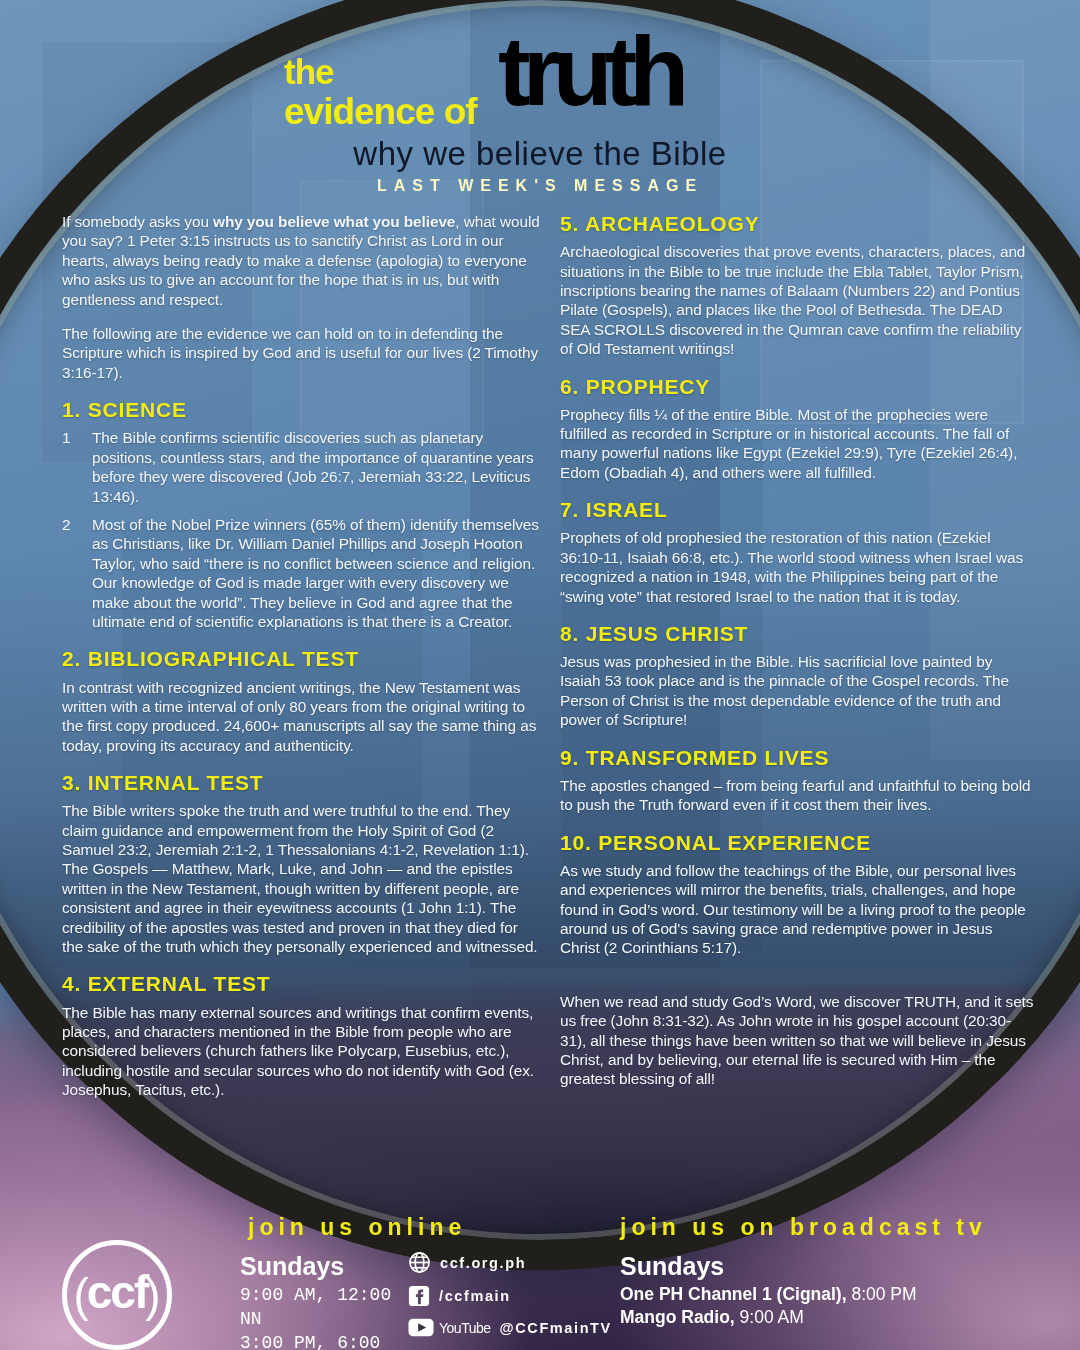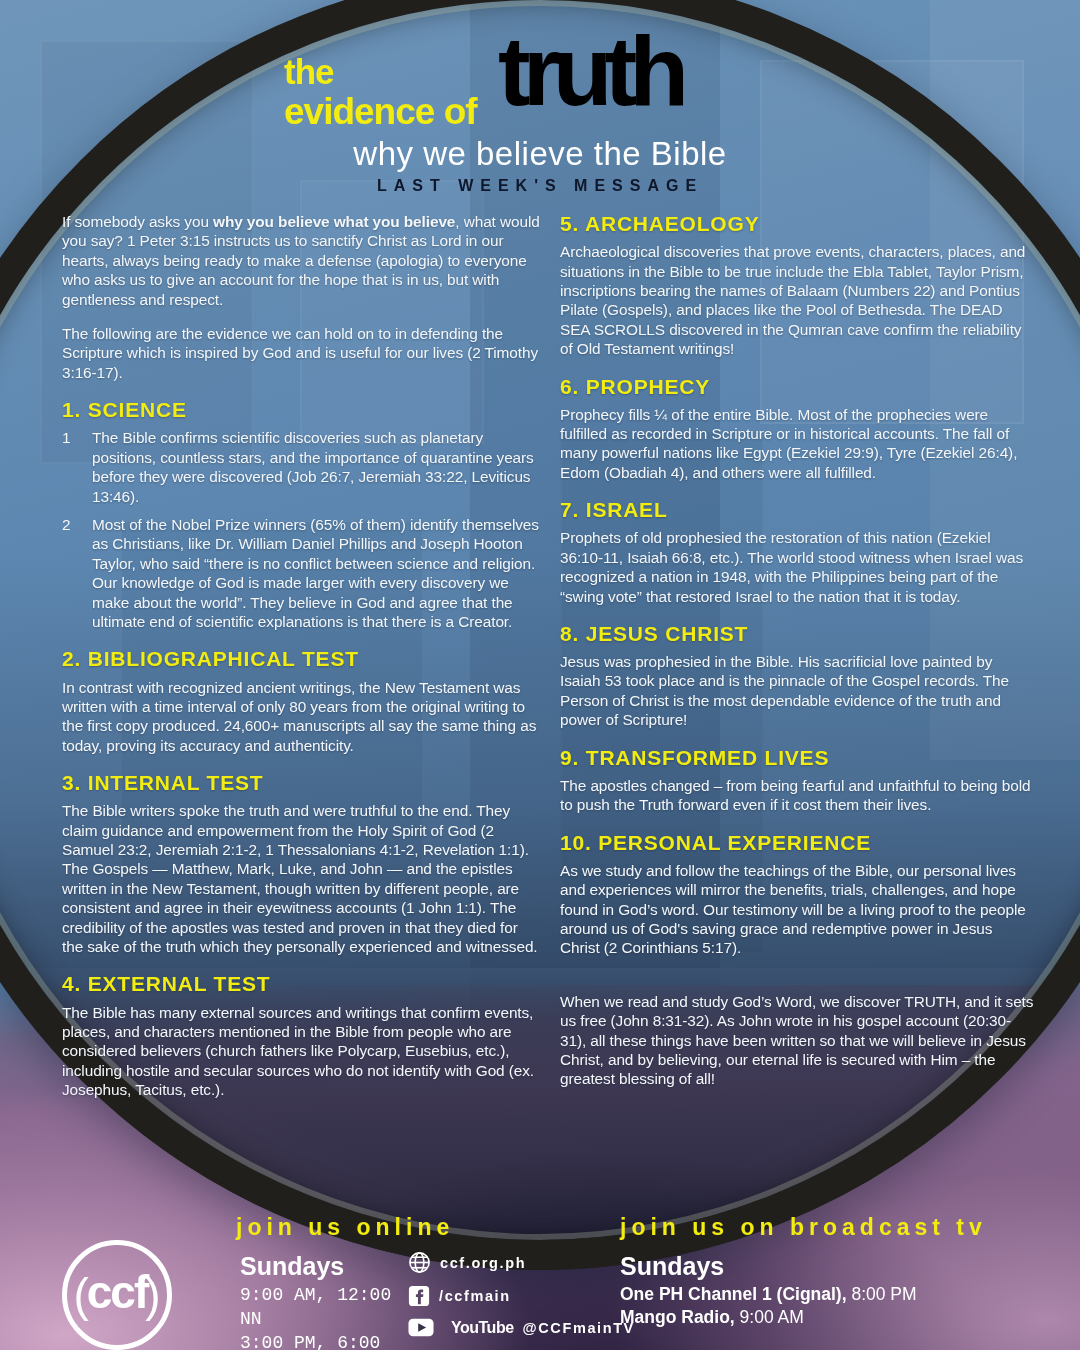--- a/index.html
+++ b/index.html
@@ -30,52 +30,52 @@
         background:linear-gradient(180deg, rgba(96,130,165,0.10) 0%, rgba(90,120,155,0.08) 45%, rgba(48,62,90,0.30) 64%, rgba(30,38,60,0.62) 80%, rgba(22,26,44,0.80) 100%);}
   .ring{position:absolute;z-index:5;left:-110px;top:-30px;width:1300px;height:1300px;border-radius:50%;
         border:30px solid #211f1b;box-sizing:border-box;
         box-shadow: inset 0 0 0 6px rgba(185,195,170,0.30), inset 0 0 30px rgba(0,0,0,0.45), 0 14px 40px rgba(15,25,45,0.35);}
   
   .hdr{position:absolute;z-index:6;inset:0;}
   .t-the,.t-evidence{position:absolute;left:284px;color:#f3ec10;font-weight:bold;line-height:1;letter-spacing:-1px;}
   .t-the{top:54px;font-size:35px;}
   .t-evidence{top:93px;font-size:37px;}
   .t-truth{position:absolute;left:498px;top:22px;color:#000000;font-weight:bold;font-size:98px;letter-spacing:-8px;line-height:1;}
-  .t-sub{position:absolute;left:0;top:135px;width:1080px;text-align:center;color:#ffffff;font-size:33px;font-weight:normal;letter-spacing:0.5px;}
-  .t-kick{position:absolute;left:0;top:177px;width:1080px;text-align:center;color:#0f172a;font-size:16px;font-weight:bold;letter-spacing:7px;}
+  .t-sub{position:absolute;left:0;top:135px;width:1080px;text-align:center;color:#0f172a;font-size:33px;font-weight:normal;letter-spacing:0.5px;}
+  .t-kick{position:absolute;left:0;top:177px;width:1080px;text-align:center;color:#fef9c3;font-size:16px;font-weight:bold;letter-spacing:7px;}
   
   .col{position:absolute;z-index:6;top:212px;color:#f4f7fa;}
   .col-l{left:62px;width:478px;}
   .col-r{left:560px;width:474px;}
   .col p{margin:0;font-size:15.4px;line-height:19.4px;letter-spacing:-0.1px;
          text-shadow:0 1px 2px rgba(20,35,55,0.35);}
   .intro p + p{margin-top:15px;}
   .sec{margin-top:16px;}
   .sec h3{margin:0 0 7px 0;color:#f3ec10;font-size:21px;line-height:1.1;font-weight:bold;letter-spacing:0.8px;
           text-shadow:0 1px 2px rgba(20,35,55,0.35);}
   .oli{display:flex;margin-bottom:9px;}
   .onum{flex:0 0 30px;font-size:15.4px;line-height:19.4px;}
   .closing{margin-top:34px !important;}
   
   .ftr{position:absolute;z-index:7;inset:0;color:#fff;}
   .logo{position:absolute;left:62px;top:1240px;width:110px;height:110px;border:5px solid #fff;border-radius:50%;
         box-sizing:border-box;display:flex;align-items:center;justify-content:center;}
   .logo .paren{font-size:46px;font-weight:normal;line-height:1;margin:0 -2px;}
   .logo .ccf{font-size:46px;font-weight:bold;letter-spacing:-2px;line-height:1;padding-bottom:6px;}
   .f-head{position:absolute;color:#f3ec10;font-size:23px;font-weight:bold;letter-spacing:5px;}
-  .f-online-head{left:236px;top:1214px;}
+  .f-online-head{left:248px;top:1214px;}
   .f-bcast-head{left:620px;top:1214px;}
   .f-online-body{position:absolute;left:240px;top:1251px;display:flex;}
   .f-times{width:160px;}
   .f-day{font-size:25px;font-weight:bold;line-height:1.2;margin-bottom:2px;}
   .f-time{font-size:18px;line-height:24px;font-family:Liberation Mono, monospace;}
   .f-links{margin-left:8px;}
   .f-link{display:flex;align-items:center;margin-bottom:11px;}
   .f-link .lbl{font-size:14.5px;font-weight:bold;letter-spacing:1.6px;margin-left:9px;}
-  .f-link .wordmark{font-size:16px;font-weight:bold;letter-spacing:-0.5px;margin-left:17px;}
+  .f-link .wordmark{font-size:14px;font-weight:normal;letter-spacing:-0.5px;margin-left:5px;}
   .f-bcast-body{position:absolute;left:620px;top:1251px;}
   .f-bline{font-size:17.5px;line-height:23px;}
   .f-bline b{font-weight:bold;}
   .icn{display:inline-flex;}
 </style>
 </head>
 <body>
 
 <div class="page">
   <div class="bg"></div>

